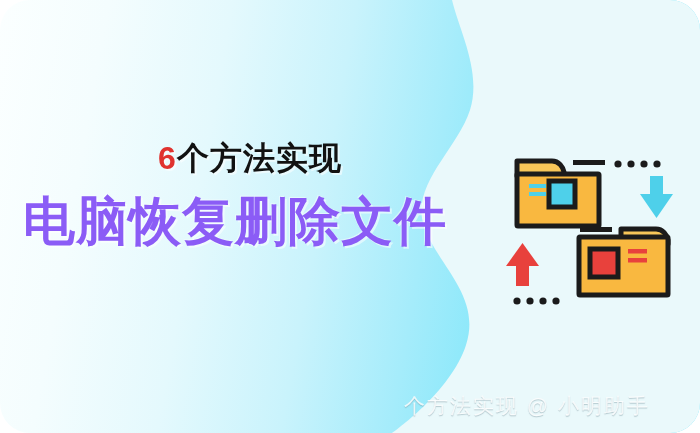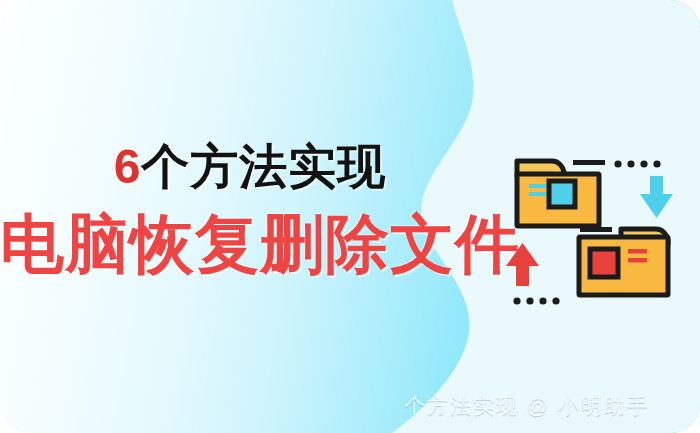--- a/index.html
+++ b/index.html
@@ -57,31 +57,31 @@
     text-align: center;
     user-select: none;
   }
   .line {
     font-weight: 700;
     letter-spacing: 1px;
     line-height: 1.06;
     white-space: nowrap;
   }
   .line1 {
-    font-size: 48px;
+    font-size: 32px;
     color: #121212;
     text-shadow: 2px 2px 0 rgba(255,255,255,0.55);
     padding-left: 30px;
   }
   .line1 .num {
     color: #e0332f;
   }
   .line2 {
-    font-size: 64px;
-    color: #ef4444;
+    font-size: 52px;
+    color: #8b5cf6;
     margin-top: 18px;
     text-shadow: 2px 2px 0 rgba(255,255,255,0.55),
                 -1px -1px 0 rgba(255,255,255,0.45);
   }
 
   
   .illustration {
     position: absolute;
     left: 495px;
     top: 136px;

